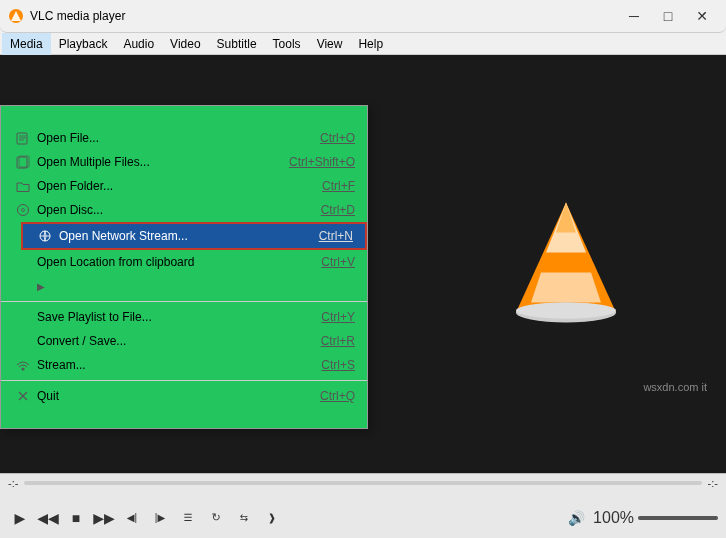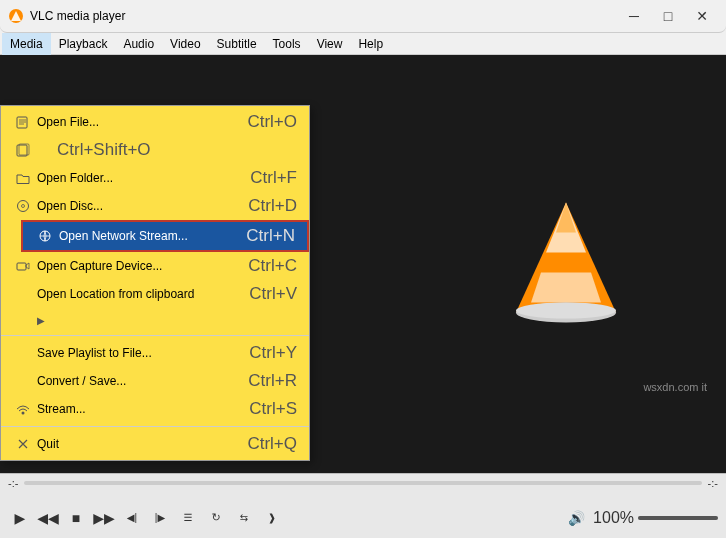--- a/index.html
+++ b/index.html
@@ -89,26 +89,26 @@
       right: 100px;
       top: 50%;
       transform: translateY(-50%);
     }
 
     
     .dropdown-menu {
       position: absolute;
       top: 50px;
       left: 0;
-      background: #fde047;
+      background: #22c55e;
       border: 1px solid #999;
       box-shadow: 3px 3px 8px rgba(0,0,0,0.3);
-      width: 310px;
+      width: 368px;
       z-index: 100;
-      padding: 2px 0;
+      padding: 20px 0;
     }
     .dropdown-item {
       display: flex;
       align-items: center;
       padding: 4px 12px;
       cursor: pointer;
       min-height: 24px;
       position: relative;
     }
     .dropdown-item.highlighted {
@@ -123,23 +123,24 @@
       align-items: center;
       justify-content: center;
       margin-right: 4px;
       flex-shrink: 0;
     }
     .dropdown-item .item-label {
       flex: 1;
       font-size: 12px;
     }
     .dropdown-item .item-shortcut {
-      font-size: 17px;
+      font-size: 12px;
       color: #555;
       margin-left: 20px;
+      text-decoration: underline;
     }
     .dropdown-item.highlighted .item-shortcut {
       color: #ddd;
     }
     .dropdown-separator {
       height: 1px;
       background: #ccc;
       margin: 3px 0;
     }
     .dropdown-item .arrow {
@@ -285,20 +286,21 @@
       <span class="item-shortcut">Ctrl+O</span>
     </div>
 
     <div class="dropdown-item">
       <span class="item-icon">
         <svg width="14" height="14" viewBox="0 0 14 14">
             <rect x="1" y="2" width="10" height="11" rx="1" fill="none" stroke="#555" stroke-width="1"></rect>
             <rect x="3" y="1" width="10" height="11" rx="1" fill="none" stroke="#555" stroke-width="0.7"></rect>
           </svg>
       </span>
+      <span class="item-label">Open Multiple Files...</span>
       <span class="item-shortcut">Ctrl+Shift+O</span>
     </div>
 
     <div class="dropdown-item">
       <span class="item-icon">
         <svg width="14" height="14" viewBox="0 0 14 14">
             <path d="M1 4h5l1 1.5h6v7H1z" fill="none" stroke="#555" stroke-width="1"></path>
           </svg>
       </span>
       <span class="item-label">Open Folder...</span>
@@ -320,30 +322,20 @@
       <span class="item-icon">
         <svg width="14" height="14" viewBox="0 0 14 14">
             <circle cx="7" cy="7" r="5" fill="none" stroke="white" stroke-width="1"></circle>
             <path d="M7,2 Q9,7 7,12 M7,2 Q5,7 7,12 M2,7h10" stroke="white" stroke-width="0.8" fill="none"></path>
           </svg>
       </span>
       <span class="item-label" style="color:white; font-weight:500;">Open Network Stream...</span>
       <span class="item-shortcut" style="color:#ddd;">Ctrl+N</span>
     </div>
 
-    <div class="dropdown-item">
-      <span class="item-icon">
-        <svg width="14" height="14" viewBox="0 0 14 14">
-            <rect x="1" y="4" width="9" height="7" rx="1" fill="none" stroke="#555" stroke-width="1"></rect>
-            <path d="M10,6 l3,-2 v6 l-3,-2z" fill="none" stroke="#555" stroke-width="0.8"></path>
-          </svg>
-      </span>
-      <span class="item-label">Open Capture Device...</span>
-      <span class="item-shortcut">Ctrl+C</span>
-    </div>
 
     <div class="dropdown-item">
       <span class="item-icon"></span>
       <span class="item-label">Open Location from clipboard</span>
       <span class="item-shortcut">Ctrl+V</span>
     </div>
 
     <div class="dropdown-item">
       <span class="item-icon"></span>
       <span class="arrow">▶</span>

